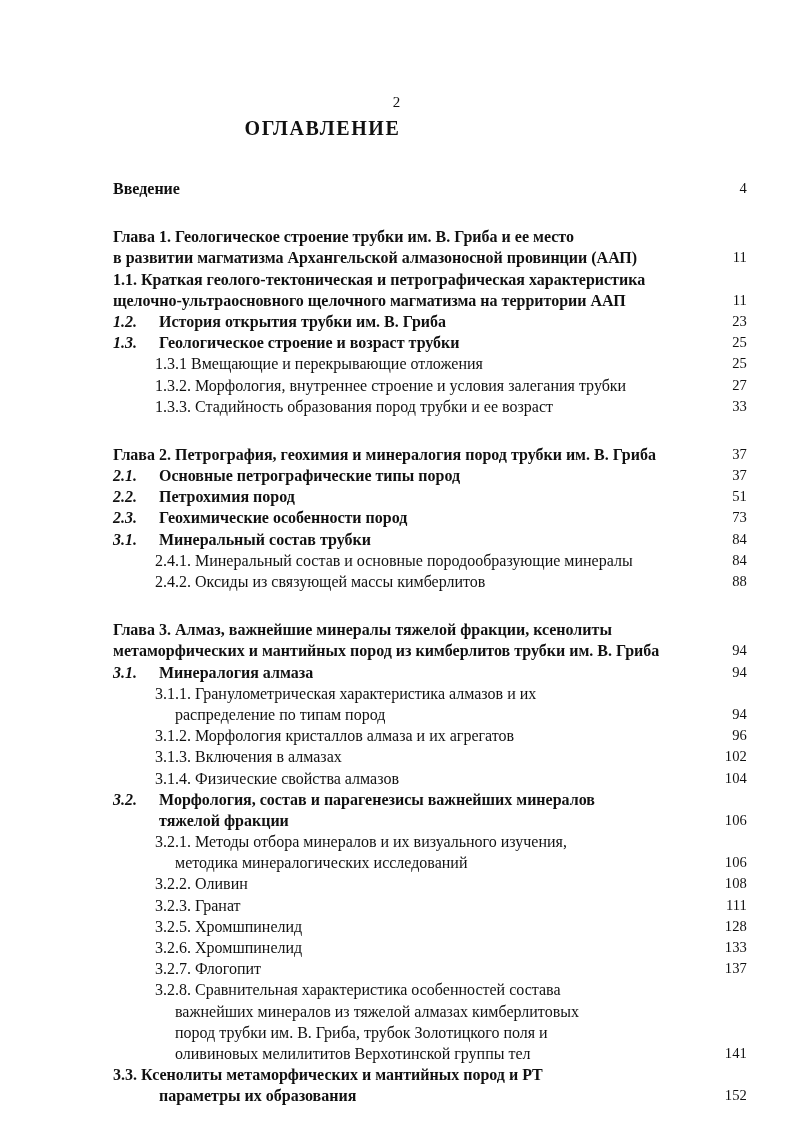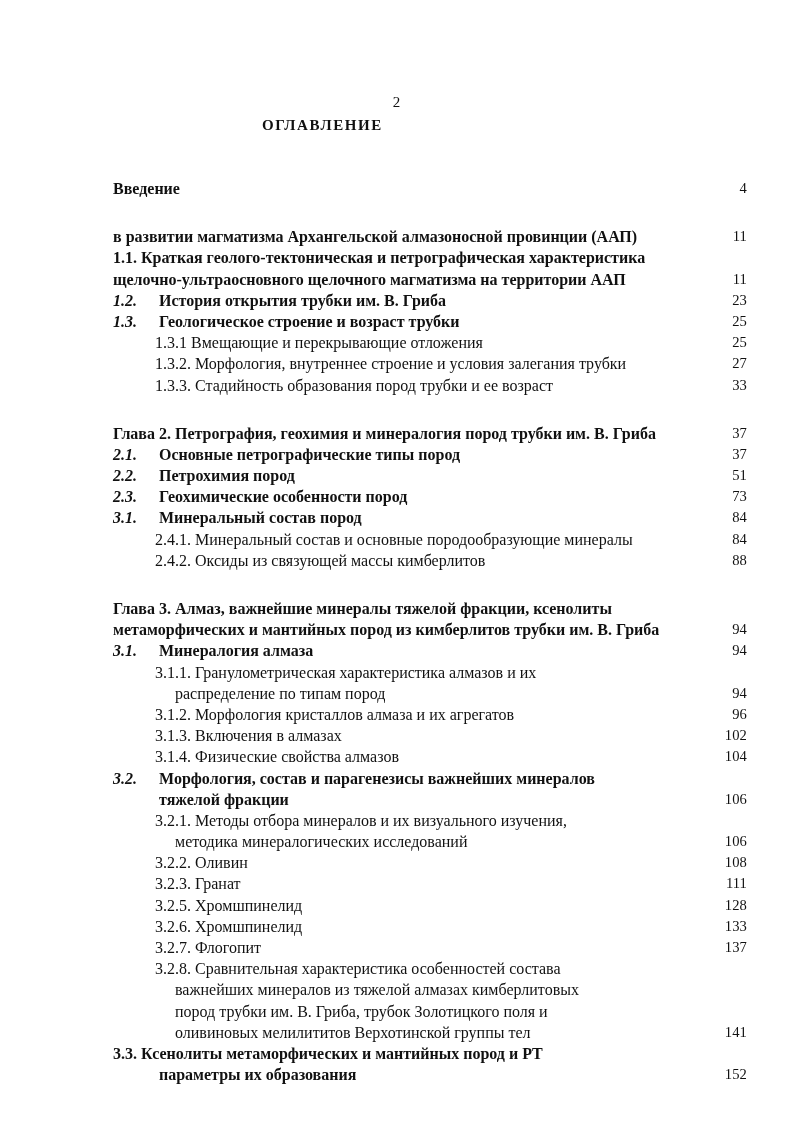--- a/index.html
+++ b/index.html
@@ -32,21 +32,21 @@
     letter-spacing: 0.2px;
   }
 
   
   .doc-title {
     position: absolute;
     top: 117px;
     left: 0;
     width: 645px;
     text-align: center;
-    font-size: 15px;
+    font-size: 20px;
     font-weight: bold;
     letter-spacing: 1.6px;
   }
 
   
   .toc {
     position: absolute;
     top: 178px;
     left: 113px;
     width: 634px;
@@ -103,20 +103,23 @@
   <div class="toc">
 
     <div class="row lvl0">
       <span class="text bold">Введение</span>
       <span class="pageno reg">4</span>
     </div>
 
     <div class="gap-xl"></div>
 
     <div class="row lvl0">
+      <span class="text bold">Глава 1. Геологическое строение трубки им. В. Гриба и ее место</span>
+    </div>
+    <div class="row lvl0">
       <span class="text bold">в развитии магматизма Архангельской алмазоносной провинции (ААП)</span>
       <span class="pageno reg">11</span>
     </div>
 
     <div class="row lvl1">
       <span class="text bold">1.1. Краткая геолого-тектоническая и петрографическая характеристика</span>
     </div>
     <div class="row lvl1">
       <span class="text bold">щелочно-ультраосновного щелочного магматизма на территории ААП</span>
       <span class="pageno reg">11</span>
@@ -158,21 +161,21 @@
     </div>
     <div class="row lvl1">
       <span class="text bold"><span class="num">2.2.</span><span>Петрохимия пород</span></span>
       <span class="pageno reg">51</span>
     </div>
     <div class="row lvl1">
       <span class="text bold"><span class="num">2.3.</span><span>Геохимические особенности пород</span></span>
       <span class="pageno reg">73</span>
     </div>
     <div class="row lvl1">
-      <span class="text bold"><span class="num">3.1.</span><span>Минеральный состав пород</span></span>
+      <span class="text bold"><span class="num">3.1.</span><span>Минеральный состав трубки</span></span>
       <span class="pageno reg">84</span>
     </div>
 
     <div class="row lvl2">
       <span class="text reg">2.4.1. Минеральный состав и основные породообразующие минералы</span>
       <span class="pageno reg">84</span>
     </div>
     <div class="row lvl2">
       <span class="text reg">2.4.2. Оксиды из связующей массы кимберлитов</span>
       <span class="pageno reg">88</span>

